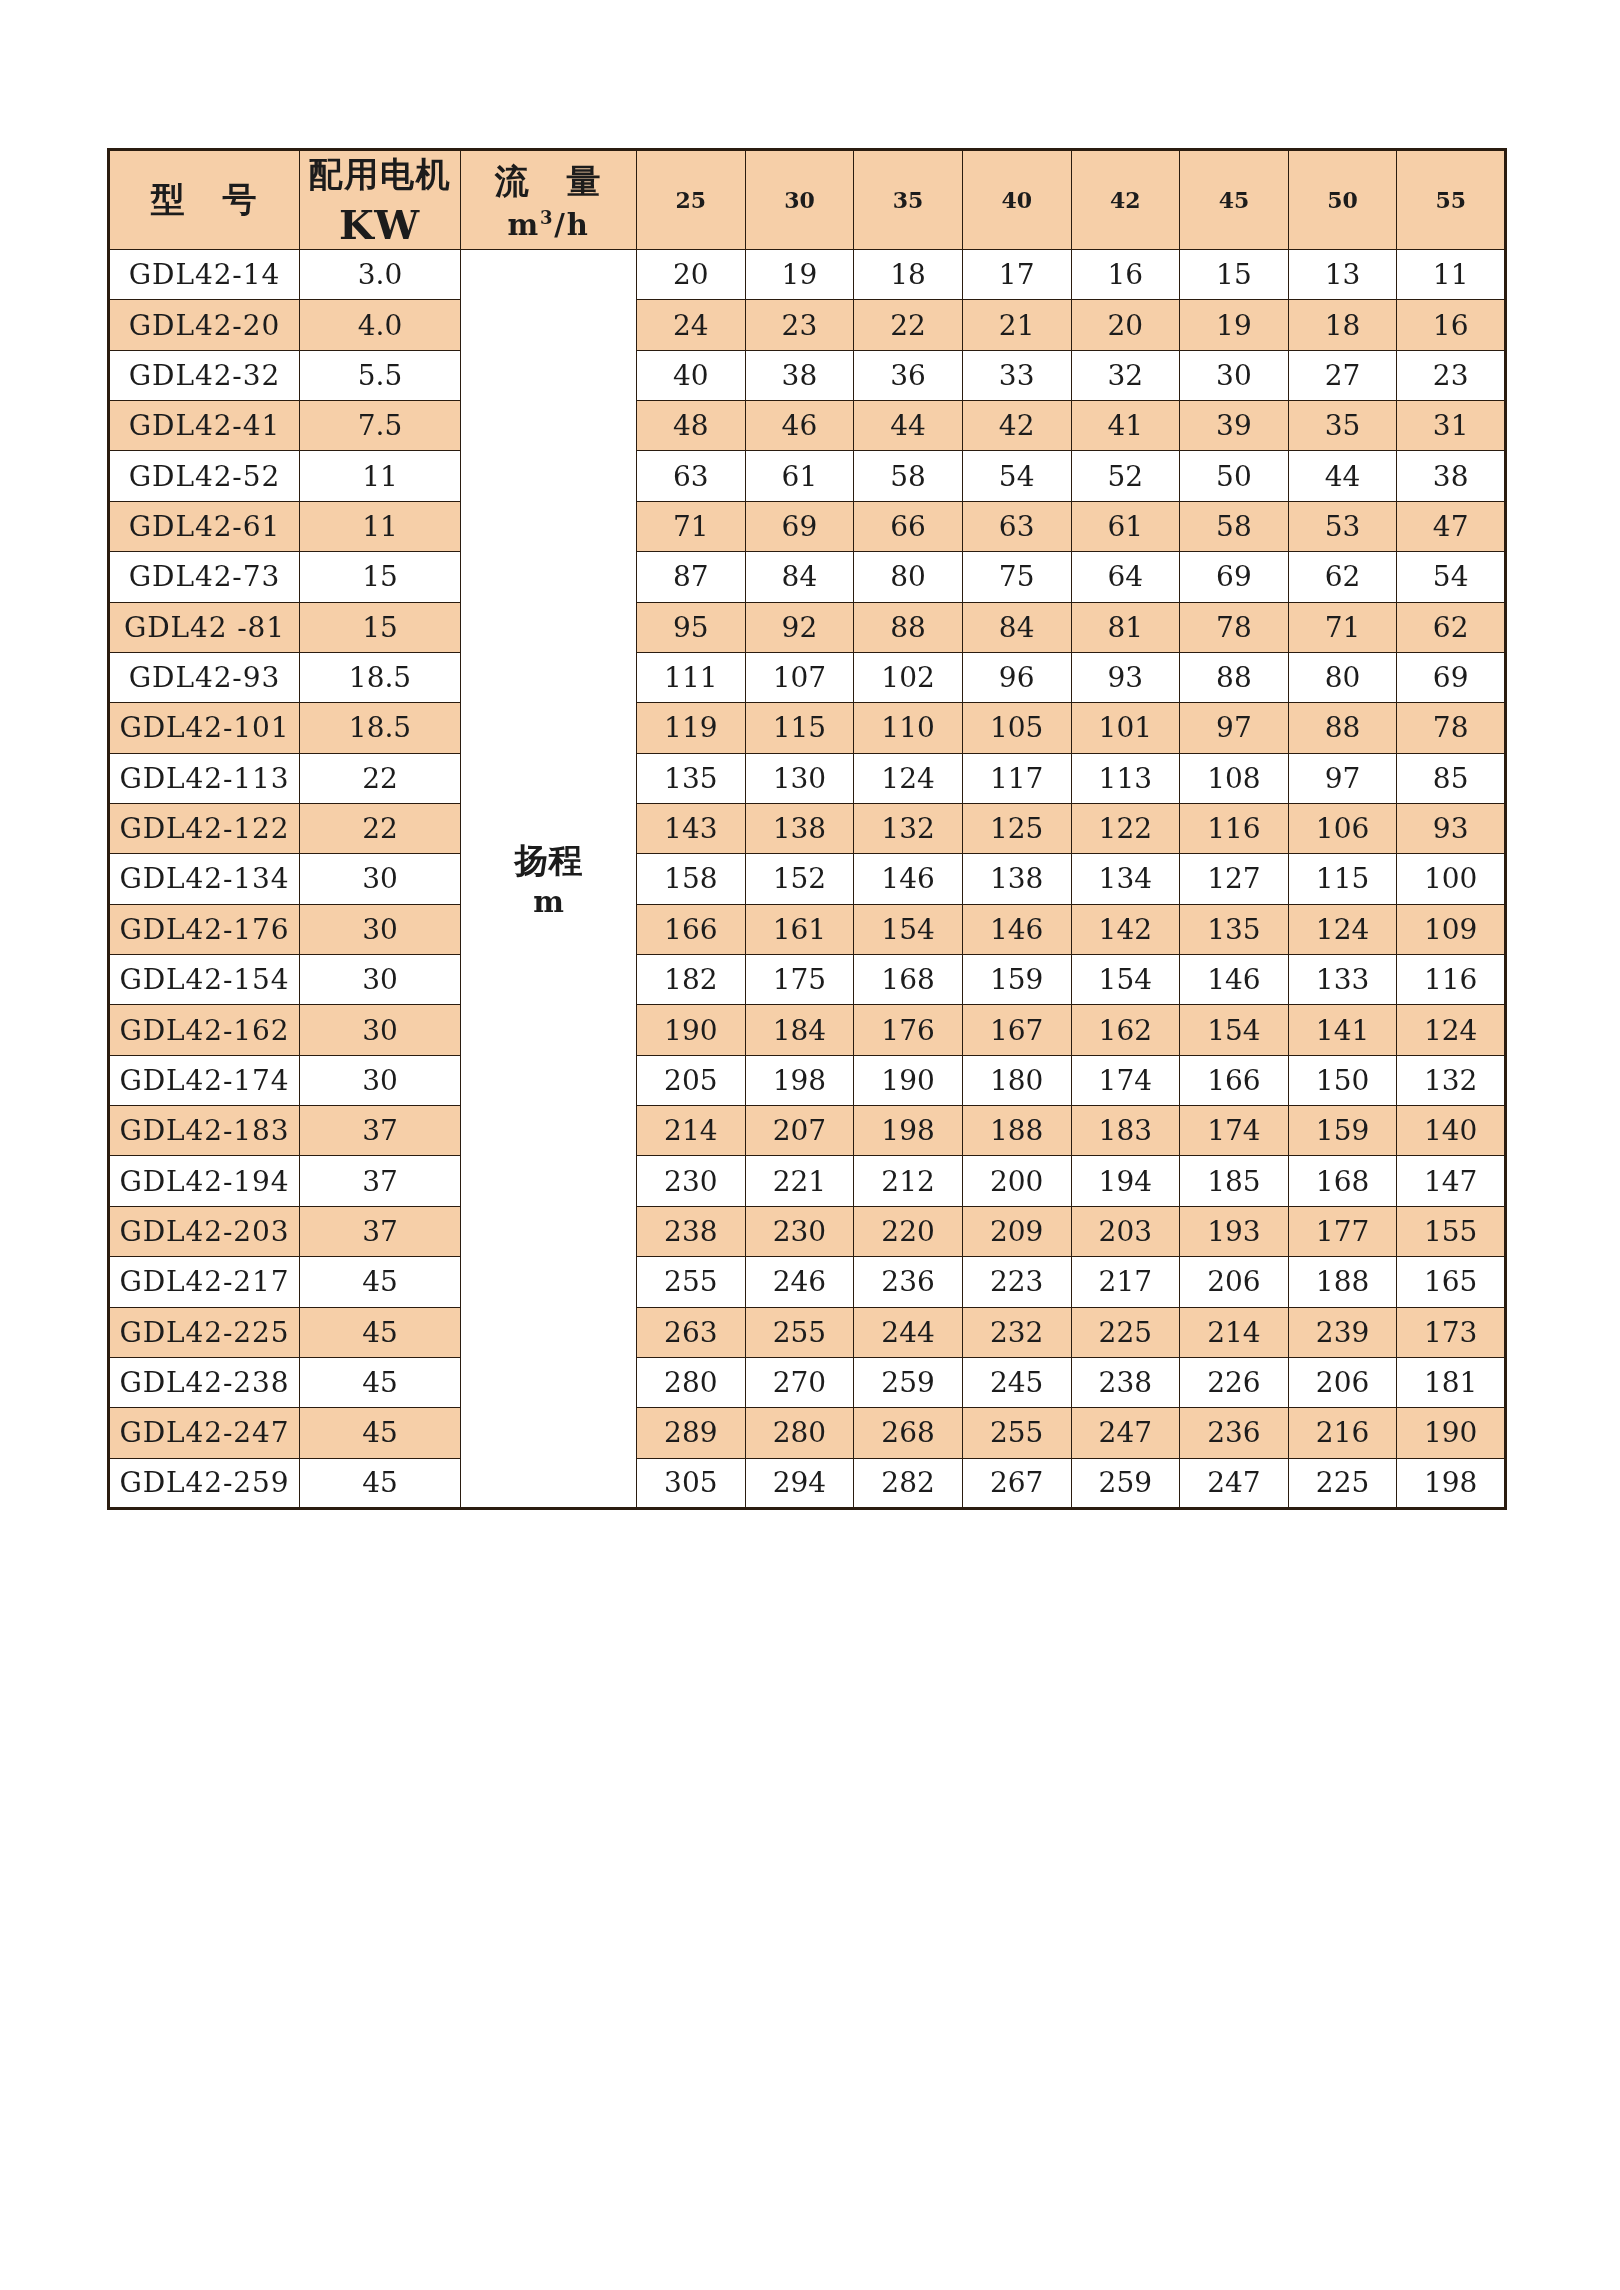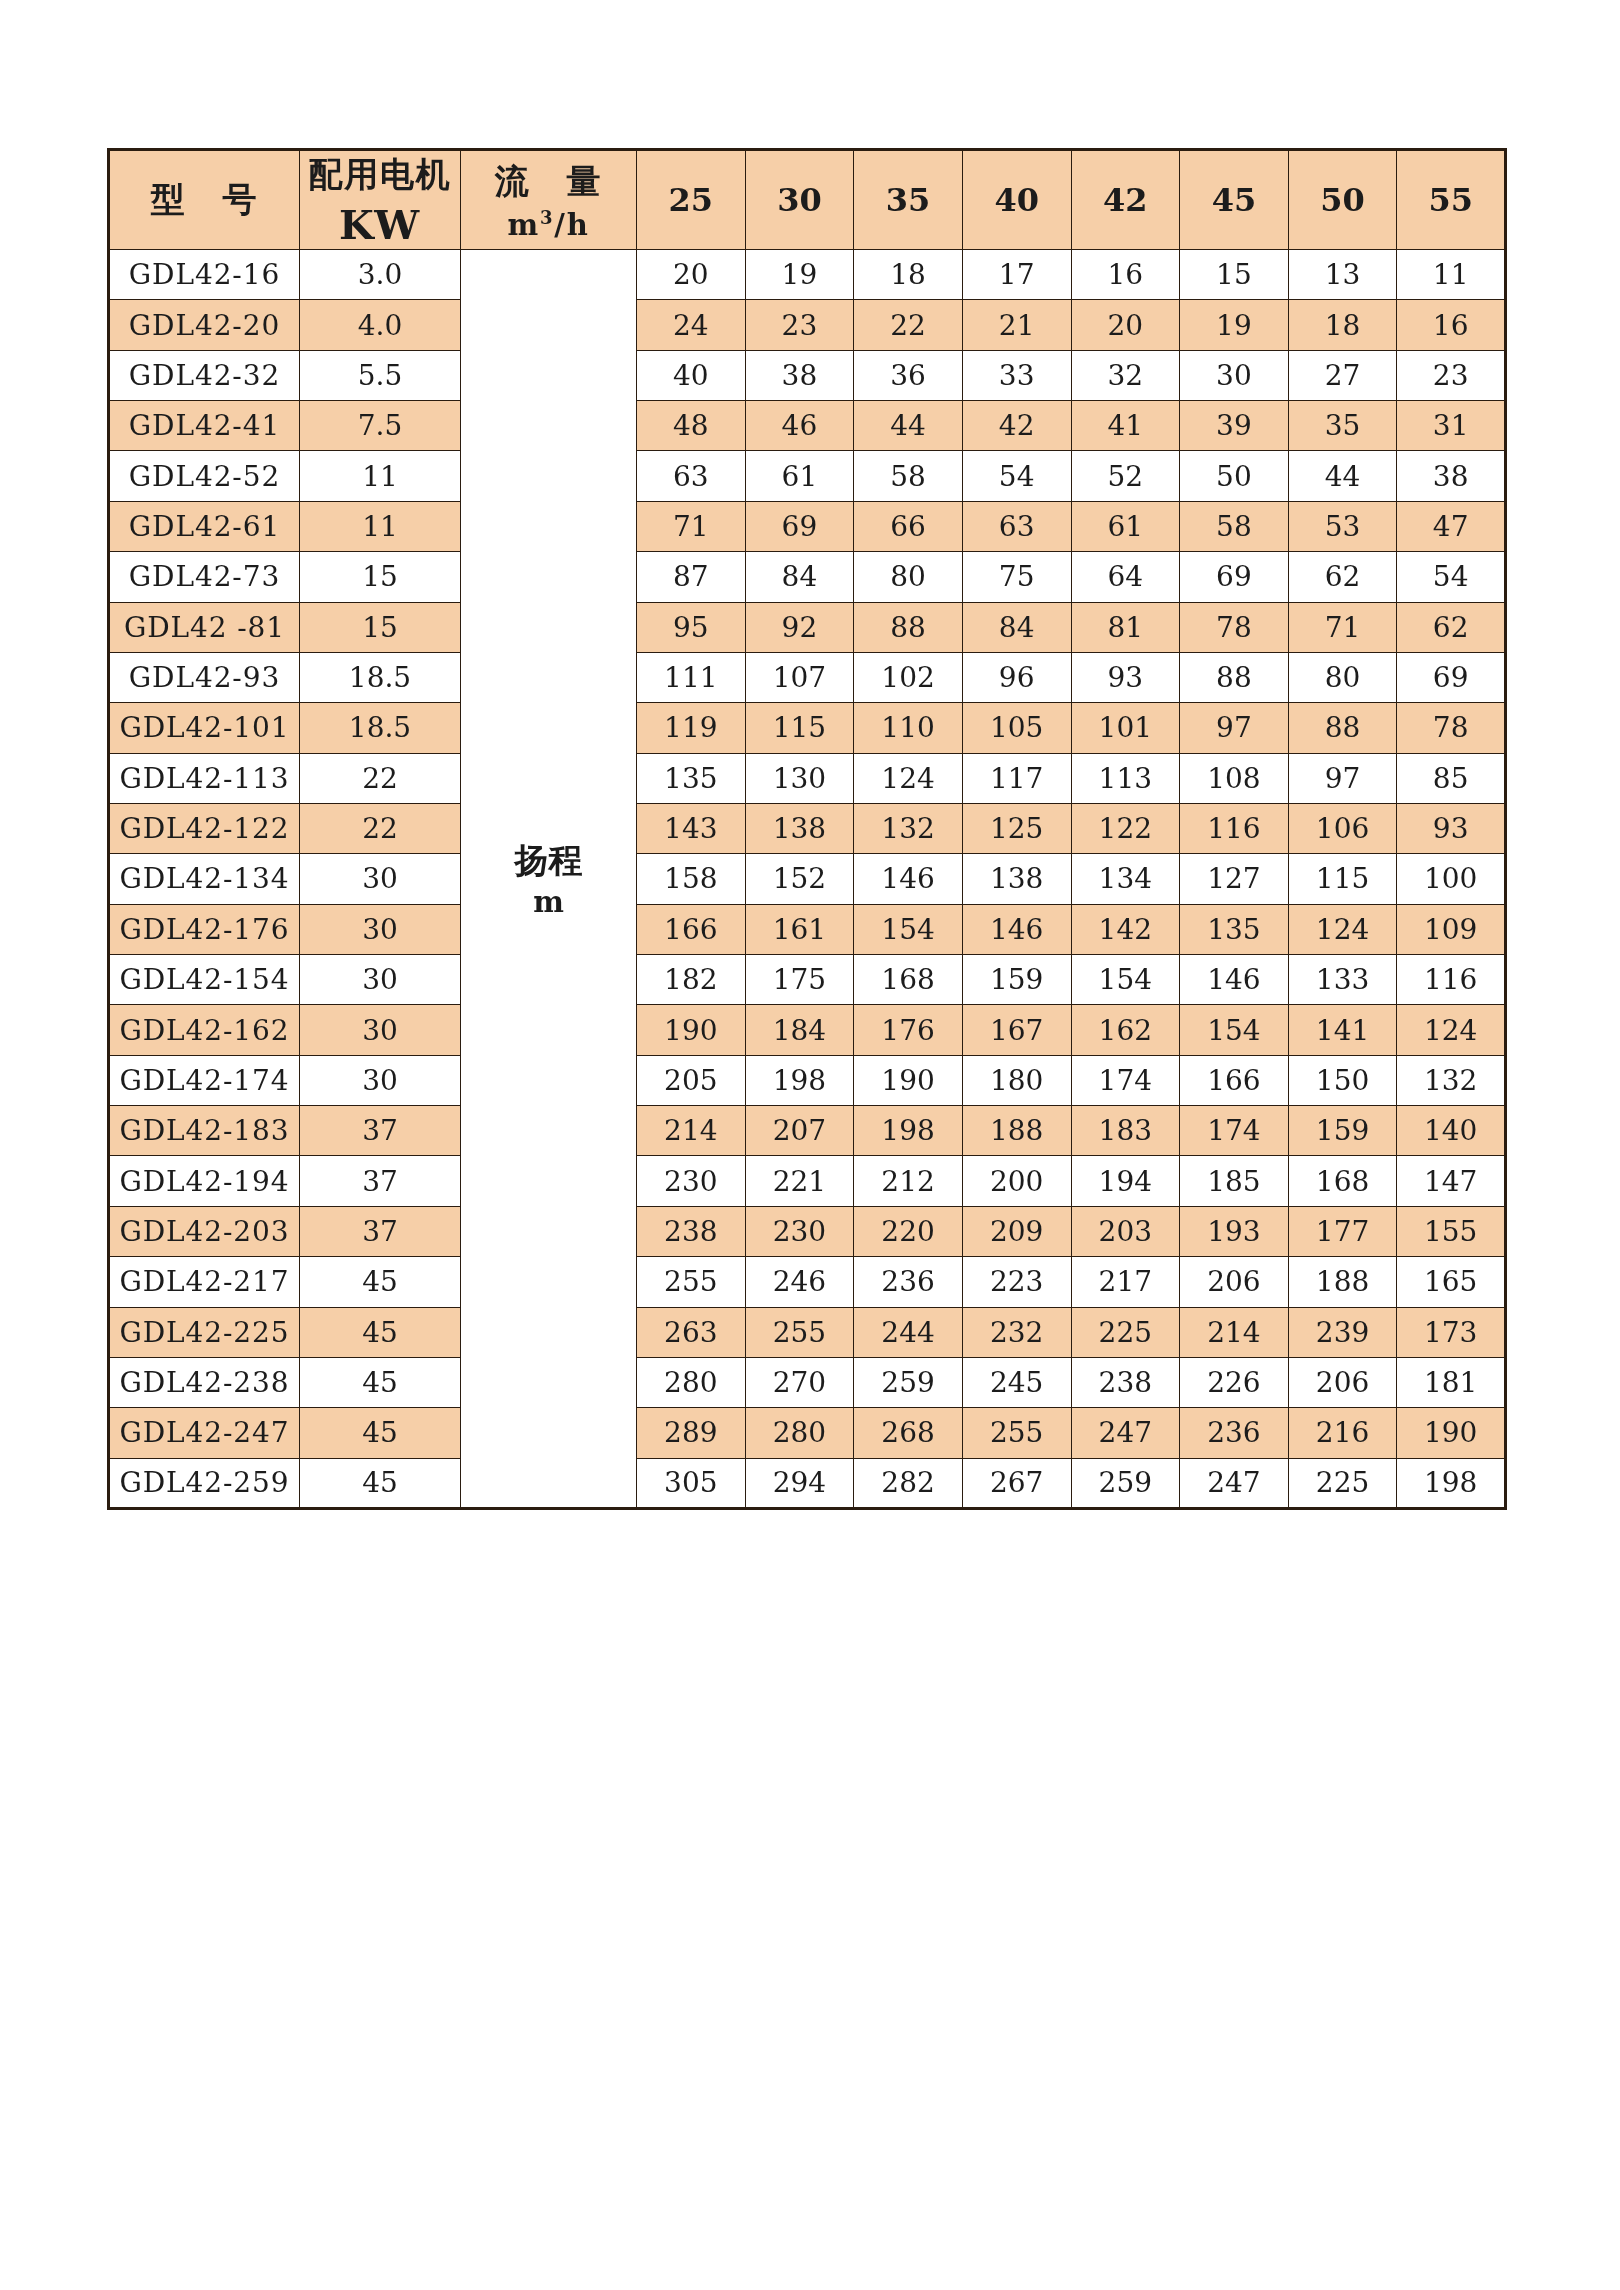--- a/index.html
+++ b/index.html
@@ -26,21 +26,21 @@
     border:1.8px solid #2a1c10;
     text-align:center;
     vertical-align:middle;
     padding:0;
     overflow:hidden;
   }
   thead tr{height:100px;}
   thead th{
     background:#f6cfa8;
     font-weight:bold;
-    font-size:32px;
+    font-size:22px;
     border-bottom:2.7px solid #2a1c10;
   }
   th.cjk{font-size:34px;letter-spacing:1.8px;}
   th .sub{font-size:40px;font-weight:bold;margin-top:3.6px;}
   th .unit{font-size:29px;font-weight:bold;margin-top:2px;}
   th .unit sup{font-size:18px;}
   tbody tr{height:50px;}
   tbody td{font-size:28px;background:#ffffff;}
   tbody tr.alt td{background:#f6cfa8;}
   td.model{
@@ -85,21 +85,21 @@
           <th>35</th>
           <th>40</th>
           <th>42</th>
           <th>45</th>
           <th>50</th>
           <th>55</th>
         </tr>
     </thead>
     <tbody id="table-body">
         <tr>
-          <td class="model">GDL42-16</td>
+          <td class="model">GDL42-14</td>
           <td>3.0</td>
           <td class="merged" rowspan="25">
             <div>扬程</div>
             <div class="m-unit">m</div>
           </td>
           <td>20</td>
           <td>19</td>
           <td>18</td>
           <td>17</td>
           <td>16</td>

